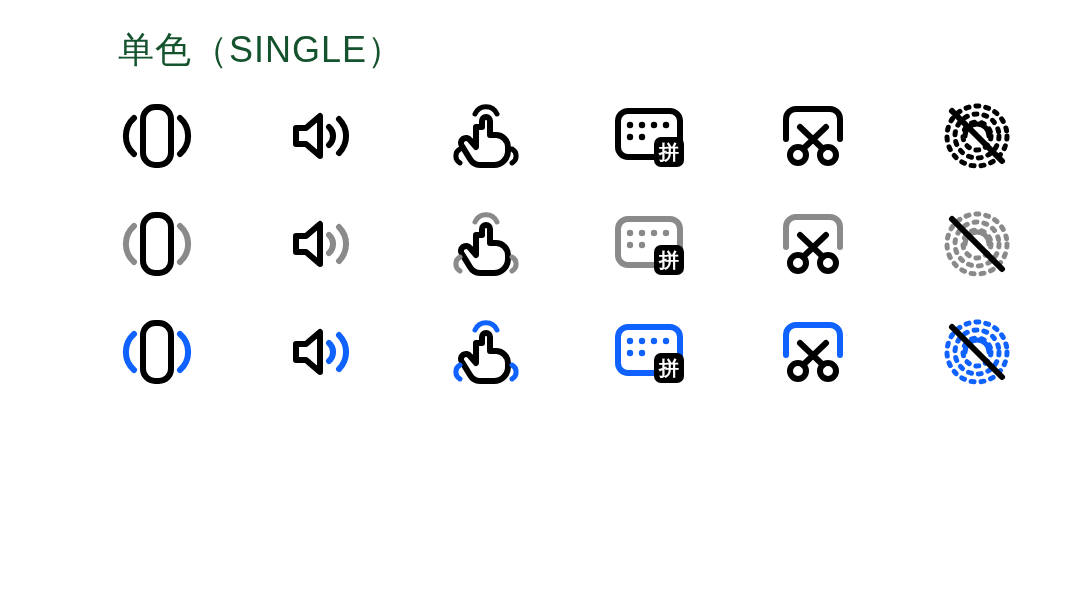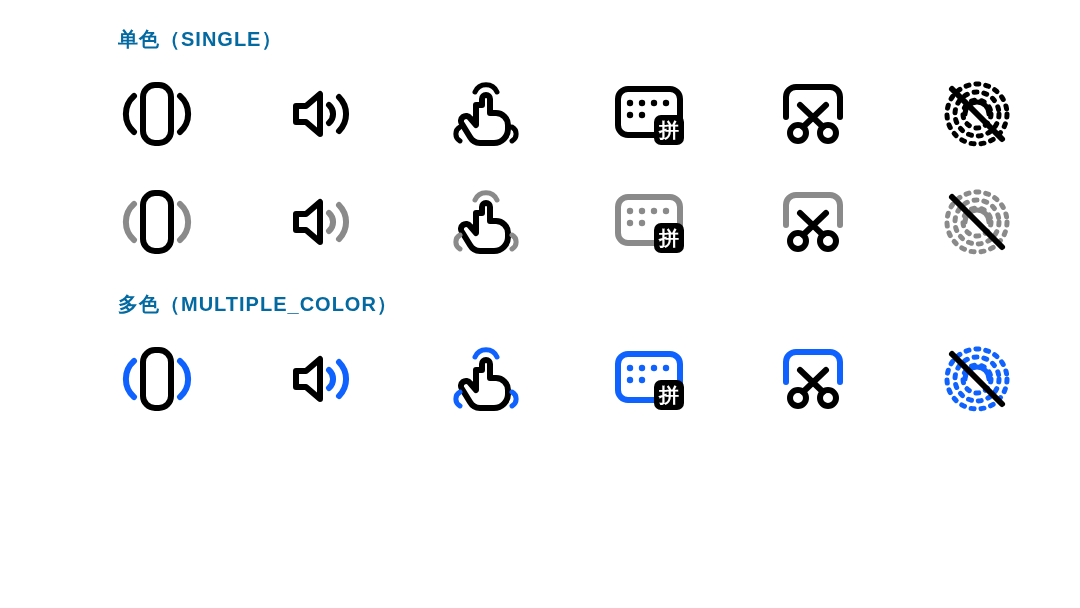--- a/index.html
+++ b/index.html
@@ -1,18 +1,18 @@
 <!DOCTYPE html>
 <html><head>
 <meta charset="utf-8">
 <style>
   html,body{margin:0;padding:0;background:#fff;font-family:"PingFang SC","Microsoft YaHei",Arial,sans-serif;}
   .page{width:1080px;height:608px;position:relative;box-sizing:border-box;padding:26px 0 0 118px;}
   .section{margin-bottom:10px;}
-  .section-title{font-size:20px;color:#0369a1;letter-spacing:1px;margin:0 0 22px 0;font-weight:700;}
+  .section-title{font-size:36px;color:#14532d;letter-spacing:1px;margin:0 0 22px 0;font-weight:400;}
   .icon-row{display:flex;align-items:center;gap:86px;margin-bottom:30px;}
   .cell{width:78px;height:78px;display:flex;align-items:center;justify-content:center;}
   svg{display:block;}
 </style>
 </head>
 <body>
 
 <div class="page">
 
   <div id="sections">
@@ -125,21 +125,20 @@
               <circle cx="39" cy="39" r="30" fill="none" stroke="#8a8a8a" stroke-width="5" stroke-linecap="round" stroke-dasharray="3 7"></circle>
               <circle cx="39" cy="39" r="22" fill="none" stroke="#8a8a8a" stroke-width="5" stroke-linecap="round" stroke-dasharray="3 7"></circle>
               <circle cx="39" cy="39" r="14" fill="none" stroke="#8a8a8a" stroke-width="5" stroke-linecap="round" stroke-dasharray="3 7"></circle>
               <path d="M27 39 a12 12 0 1 1 24 0" fill="none" stroke="#8a8a8a" stroke-width="5" stroke-linecap="round"></path>
               <line x1="14" y1="14" x2="64" y2="64" stroke="#000000" stroke-width="6" stroke-linecap="round"></line>
             </svg>
           </div>
         </div>
       </div>
       <div class="section">
-        <div class="section-title"><span>多色</span>（<span>MULTIPLE_COLOR</span>）</div>
         <div class="icon-row">
           <div class="cell">
             <svg width="78" height="78" viewBox="0 0 78 78">
               <path d="M16 21 A24 24 0 0 0 16 57" fill="none" stroke="#0F62FE" stroke-width="6" stroke-linecap="round"></path>
               <path d="M62 21 A24 24 0 0 1 62 57" fill="none" stroke="#0F62FE" stroke-width="6" stroke-linecap="round"></path>
               <rect x="25" y="10" width="28" height="58" rx="12" ry="12" fill="none" stroke="#000000" stroke-width="6"></rect>
             </svg>
           </div>
           <div class="cell">
             <svg width="78" height="78" viewBox="0 0 78 78">

